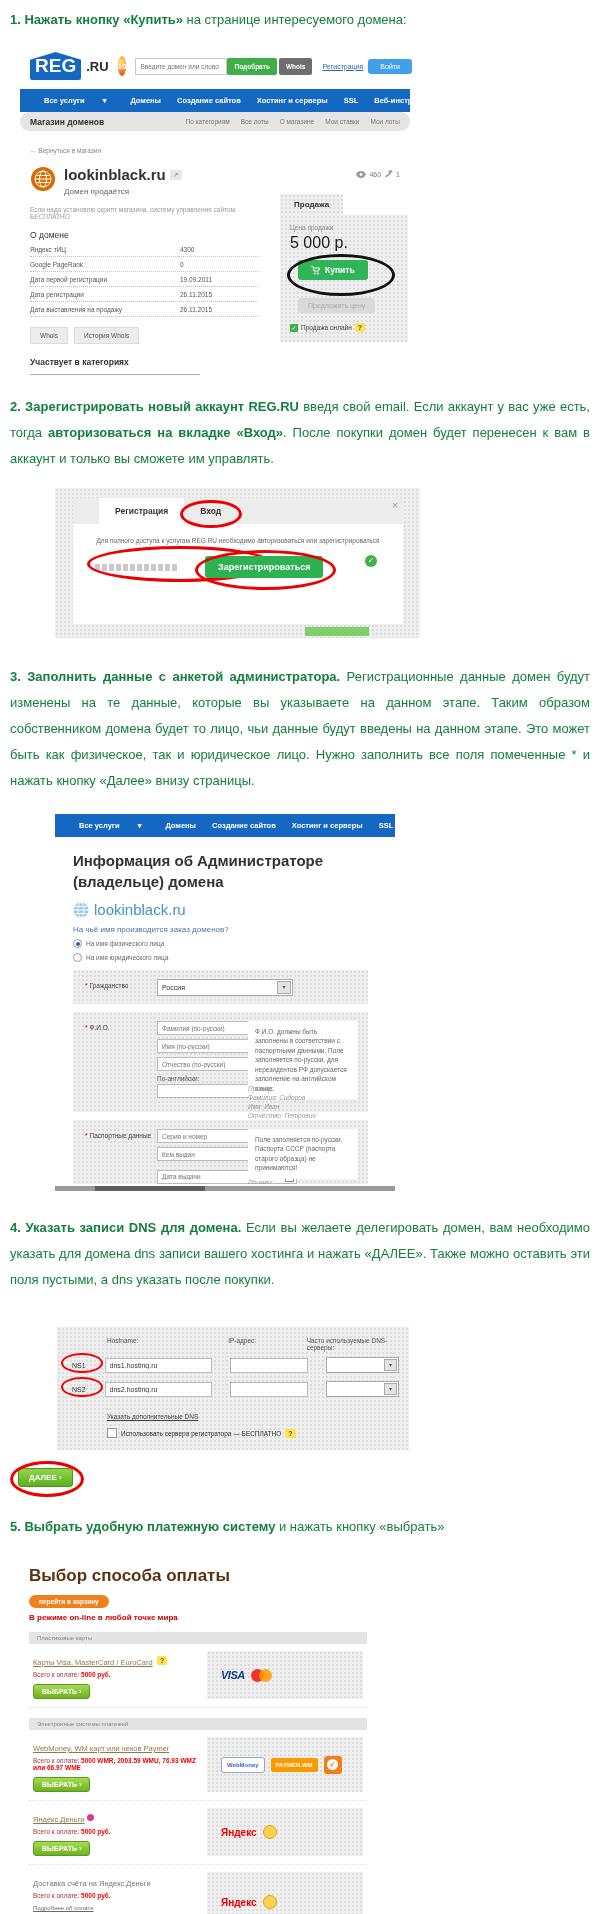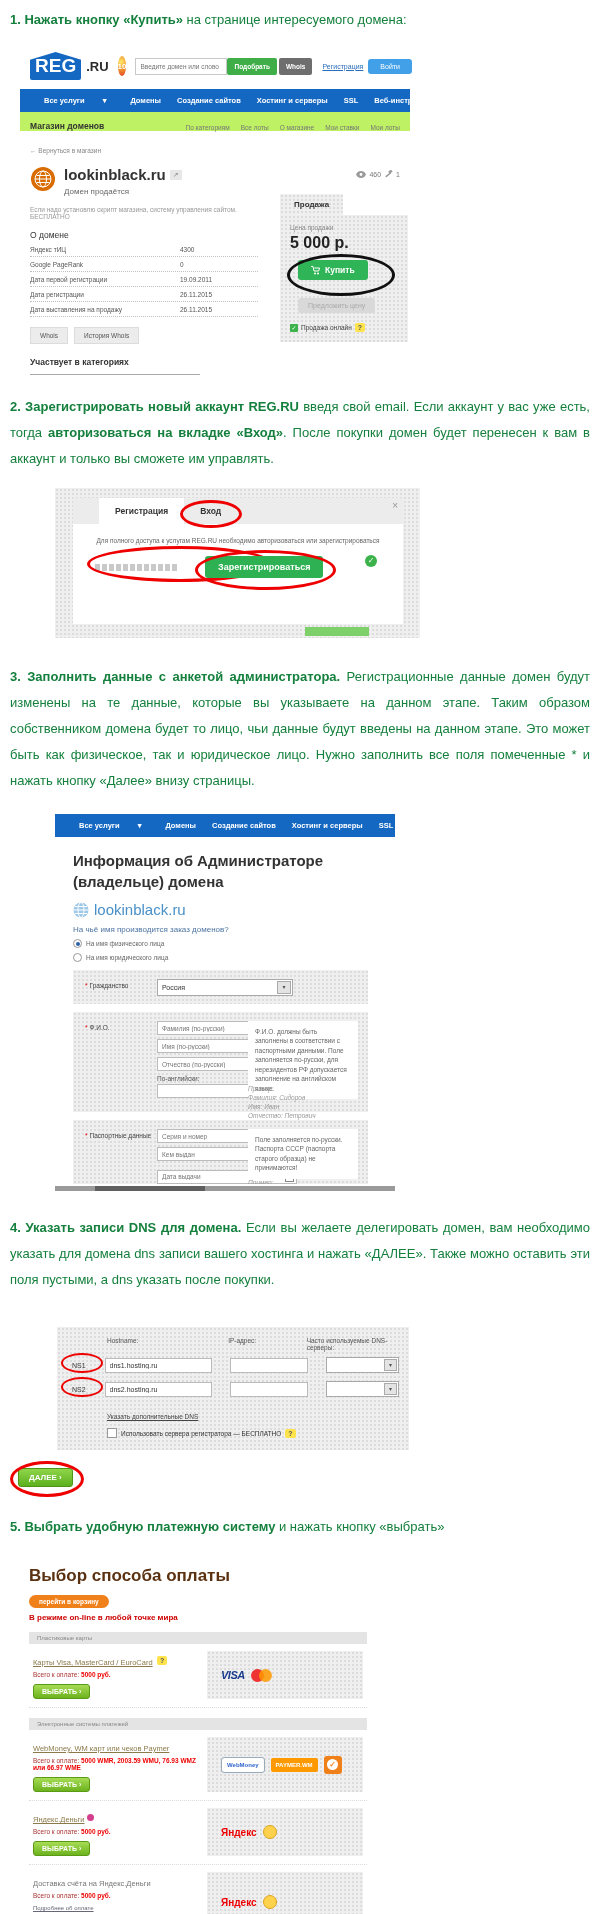--- a/index.html
+++ b/index.html
@@ -18,21 +18,21 @@
   .anniv{width:20px;height:20px;border-radius:50%;background:radial-gradient(circle at 35% 30%,#ffe96b,#f08c2a 55%,#e23f2d);color:#fff;font-size:8px;font-weight:bold;display:flex;align-items:center;justify-content:center;margin:0 4px;}
   .srch{display:flex;align-items:center;}
   .srch input{width:92px;height:17px;border:1px solid #c9c9c9;font-size:6.5px;padding:0 4px;color:#999;}
   .btn-pick{background:#3fae49;color:#fff;font-size:6.5px;font-weight:bold;border:0;height:17px;padding:0 7px;border-radius:2px;}
   .btn-whois{background:#6e6e6e;color:#fff;font-size:6.5px;font-weight:bold;border:0;height:17px;padding:0 7px;border-radius:2px;margin-left:2px;}
   .hspacer{flex:1;}
   .lnk-reg{font-size:7px;color:#2a6ebb;text-decoration:underline;}
   .btn-login{background:#42a0e8;color:#fff;font-size:7px;border:0;padding:4px 12px;border-radius:3px;}
   .bluenav{background:#1568c2;display:flex;align-items:center;padding:0 8px;height:23px;}
   .bluenav span{color:#fff;font-size:7.5px;font-weight:bold;padding:0 8px;white-space:nowrap;}
-  .subnav{background:#bef264;display:flex;align-items:flex-end;padding:0 10px;height:19px;}
+  .subnav{background:#e5e5e5;display:flex;align-items:center;padding:0 10px;height:19px;border-radius:9px;}
   .subnav .t{font-size:8.5px;font-weight:bold;color:#333;}
   .subnav .l{font-size:6.5px;color:#777;margin-left:11px;}
   .shop-body{position:relative;padding:8px 10px 0;height:225px;}
   .backlnk{font-size:6.5px;color:#888;}
   .dom-row{display:flex;align-items:flex-start;margin-top:9px;}
   .dom-name{font-size:15px;font-weight:bold;color:#333;}
   .extbox{display:inline-block;background:#e7e7e7;color:#888;font-size:7px;padding:1px 3px;margin-left:4px;vertical-align:3px;}
   .dom-sub{font-size:8px;color:#666;margin-top:3px;}
   .stats{margin-left:auto;font-size:7px;color:#777;display:flex;align-items:center;gap:3px;padding-top:4px;}
   .note{font-size:6.5px;color:#999;width:220px;margin-top:10px;}
@@ -40,21 +40,21 @@
   .dtable{width:228px;}
   .drow{display:flex;border-bottom:1px dotted #bfbfbf;padding:3.5px 0;font-size:6.5px;color:#555;}
   .drow .dl{width:150px;}
   .gbtns{margin-top:10px;display:flex;gap:6px;}
   .gbtn{background:#ececec;border:1px solid #dcdcdc;font-size:6.5px;color:#555;padding:4px 9px;}
   .cats{margin-top:13px;font-size:8.5px;font-weight:bold;border-bottom:1px solid #aaa;width:170px;padding-bottom:7px;}
   .sale-col{position:absolute;right:2px;top:62px;width:128px;}
   .sale-tab{display:inline-block;font-size:8px;font-weight:bold;padding:6px 14px;}
   .sale-panel{padding:9px 10px 10px;position:relative;}
   .price-l{font-size:6.5px;color:#888;}
-  .price{font-size:16px;font-weight:bold;color:#222;margin-top:3px;}
+  .price{font-size:16px;font-weight:normal;color:#222;margin-top:3px;}
   .buywrap{position:relative;margin:8px 0 6px;height:26px;}
   .btn-buy{background:#2fb457;color:#fff;font-weight:bold;font-size:8.5px;border:0;border-radius:3px;padding:5px 13px;display:inline-flex;align-items:center;gap:4px;margin-left:8px;}
   .btn-offer{background:#d9d9d9;color:#aaa;font-size:7px;border:0;border-radius:3px;padding:4px 10px;margin:6px 0 0 8px;}
   .online{display:flex;align-items:center;gap:3px;margin-top:10px;font-size:6.5px;color:#444;}
   .chk-on{width:8px;height:8px;background:#3cb34a;border-radius:1px;color:#fff;font-size:6px;line-height:8px;text-align:center;}
   
   .shot2{margin:16px 0 0 55px;width:365px;height:150px;position:relative;}
   .modal{position:absolute;left:18px;top:10px;width:330px;height:126px;background:#fff;}
   .m-close{position:absolute;right:5px;top:2px;color:#999;font-size:10px;}
   .m-tabs{display:flex;background:#ececec;height:26px;align-items:stretch;padding-left:26px;}

